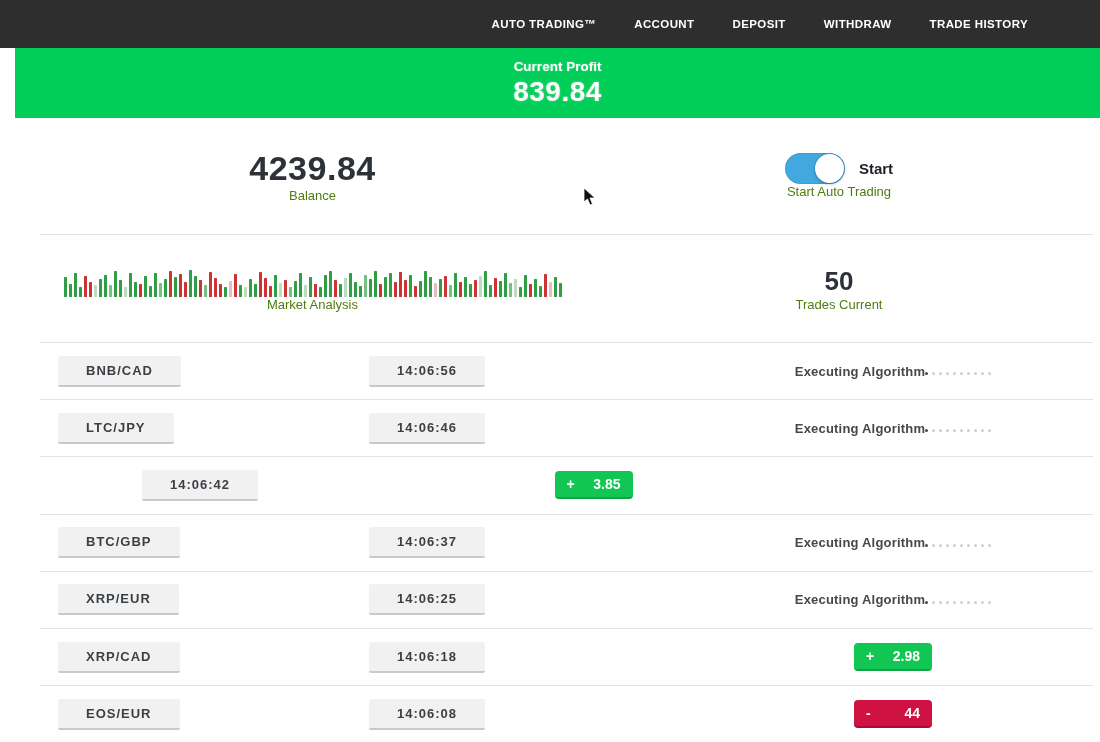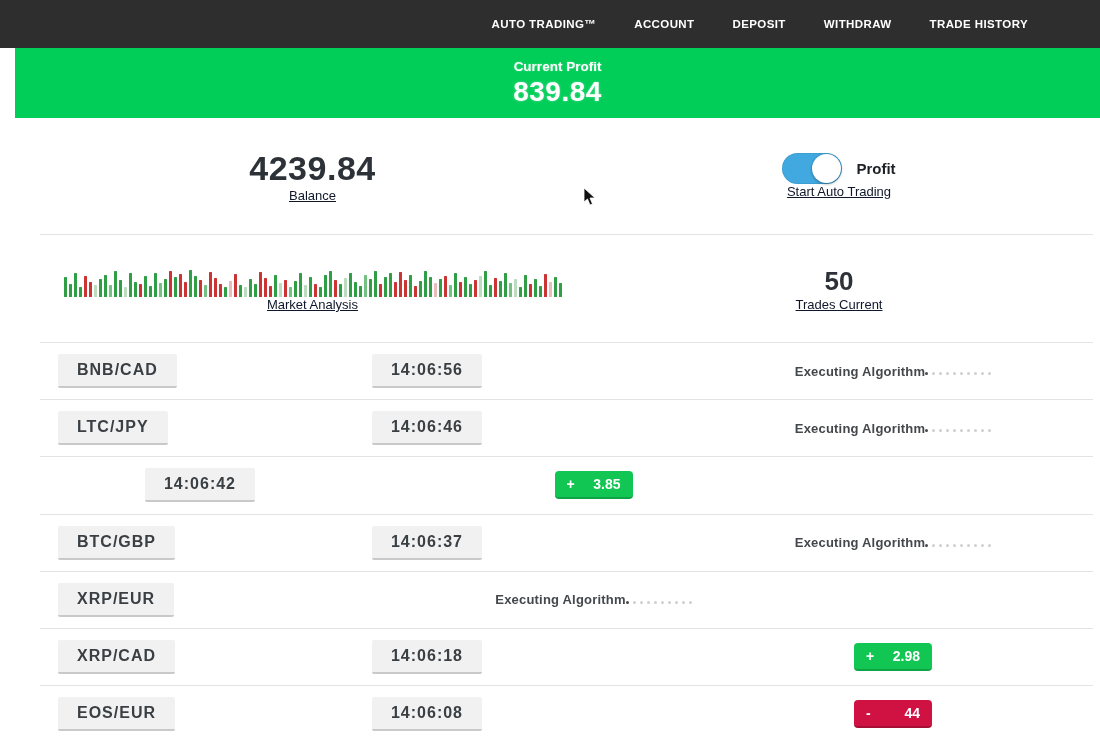--- a/index.html
+++ b/index.html
@@ -25,21 +25,21 @@
   .stats-row .col-left  { width:545px; margin-left:40px; display:flex;
     flex-direction:column; align-items:center; justify-content:center; }
   .stats-row .col-right { flex:1; margin-right:7px; display:flex;
     flex-direction:column; align-items:center; justify-content:center; }
   .row1 { height:116px;text-align:right; }
   .row2 { height:107px; }
   .divider { height:1px; background:#e3e3e3; margin:0 7px 0 40px; }
 
   .big-number { font-size:34px; font-weight:bold; color:#2d3238; letter-spacing:.5px; }
   .mid-number { font-size:26px; font-weight:bold; color:#2d3238; }
-  .stat-label { font-size:13px; color:#0f172a; margin-top:0;text-decoration:underline; }
+  .stat-label { font-size:13px; color:#4d7c0f; margin-top:0; }
 
   
   .toggle-wrap { display:flex; align-items:center; gap:14px; }
   .toggle { width:60px; height:31px; background:#41a8e0; border-radius:16px;
     position:relative; cursor:pointer; box-shadow:inset 0 0 0 1px rgba(0,0,0,.06); }
   .toggle .knob { position:absolute; top:1px; right:1px; width:29px; height:29px;
     background:#ffffff; border-radius:50%;
     box-shadow:0 1px 3px rgba(0,0,0,.35), 0 0 0 .5px rgba(0,0,0,.08); }
   .toggle-label { font-size:15px; font-weight:bold; color:#1d2125; }
 
@@ -51,21 +51,21 @@
   .trades { }
   .trade-row { height:57.2px; display:grid;
     grid-template-columns:320px 134px 1fr 400px; align-items:center;
     margin:0 7px 0 40px; border-bottom:1px solid #e3e3e3; }
   .cell-pair { padding-left:18px; }
   .cell-time { display:flex; justify-content:center; }
   .cell-status { display:flex; flex-direction:row; align-items:center;
     justify-content:center; }
 
   .chip { background:#f1f1f1; border-bottom:2px solid #c9c9c9; border-radius:2px;
-    padding:7px 19px; font-size:16px; font-weight:bold; letter-spacing:1px;
+    padding:7px 28px; font-size:13px; font-weight:bold; letter-spacing:1px;
     color:#3a3f44; display:inline-block; cursor:default; }
 
   .exec-label { font-size:13px; font-weight:bold; color:#44484c; letter-spacing:.2px; }
   .dots { display:flex; gap:4px; margin-top:5px; }
   .dots i { width:3px; height:3px; border-radius:50%; background:#cfcfcf; }
   .dots i.active { background:#4a4a4a; }
 
   .result-badge { min-width:78px; display:flex; align-items:center;
     justify-content:space-between; padding:5px 12px; border-radius:4px;
     color:#ffffff; font-size:14px; font-weight:bold; cursor:default; }
@@ -94,21 +94,21 @@
 <div class="stats-row row1">
   <div class="col-left">
     <div class="big-number">4239.84</div>
     <div class="stat-label">Balance</div>
   </div>
   <div class="col-right">
     <div class="toggle-wrap">
       <div class="toggle">
         <div class="knob"></div>
       </div>
-      <span class="toggle-label">Profit</span>
+      <span class="toggle-label">Start</span>
     </div>
     <div class="stat-label">Start Auto Trading</div>
   </div>
 </div>
 
 <div class="divider"></div>
 
 <div class="stats-row row2">
   <div class="col-left">
     <div class="bars" id="market-bars">
@@ -309,20 +309,23 @@
           <i></i>
           <i></i>
         </div>
       </div>
   </div>
 
   <div class="trade-row">
     <div class="cell-pair">
       <span class="chip">XRP/EUR</span>
     </div>
+    <div class="cell-time">
+      <span class="chip">14:06:25</span>
+    </div>
     <div></div>
     <div class="cell-status">
         <div class="exec-label">Executing Algorithm</div>
         <div class="dots">
           <i class="active"></i>
           <i></i>
           <i></i>
           <i></i>
           <i></i>
           <i></i>

